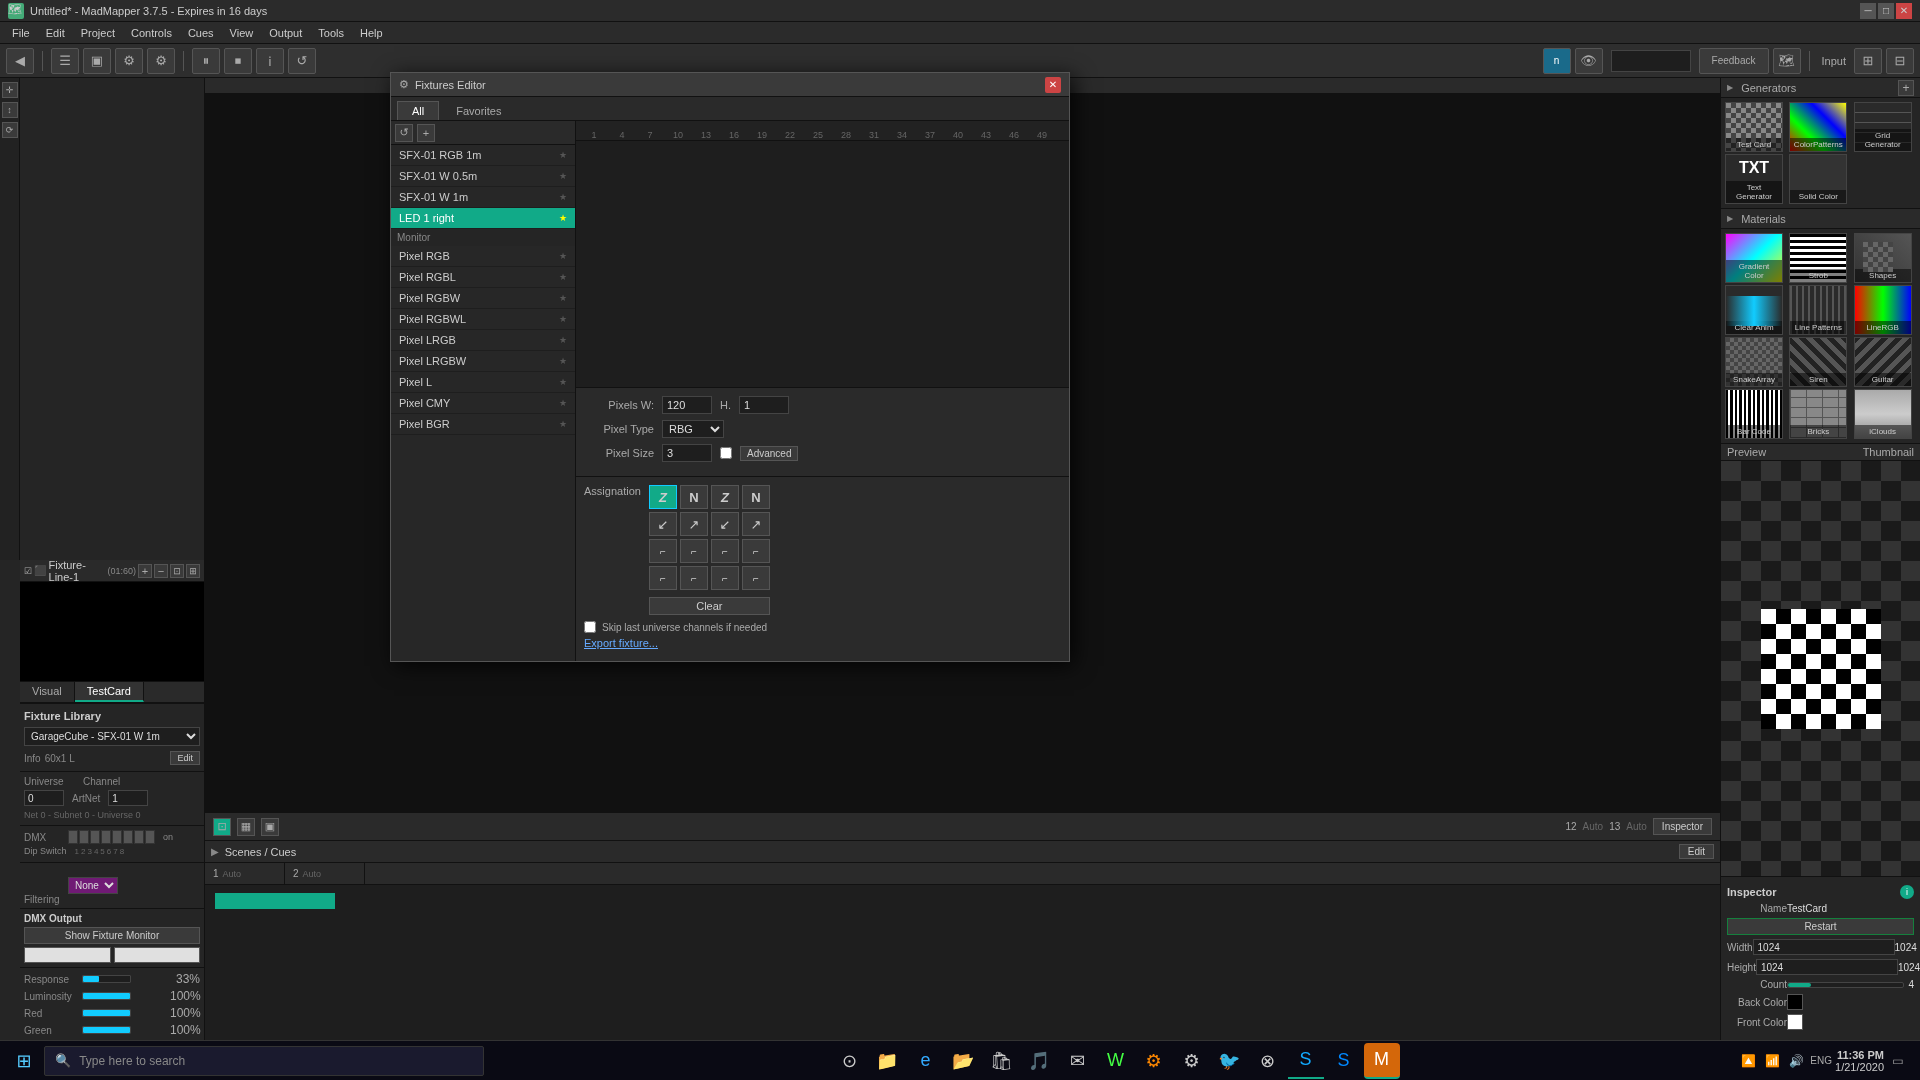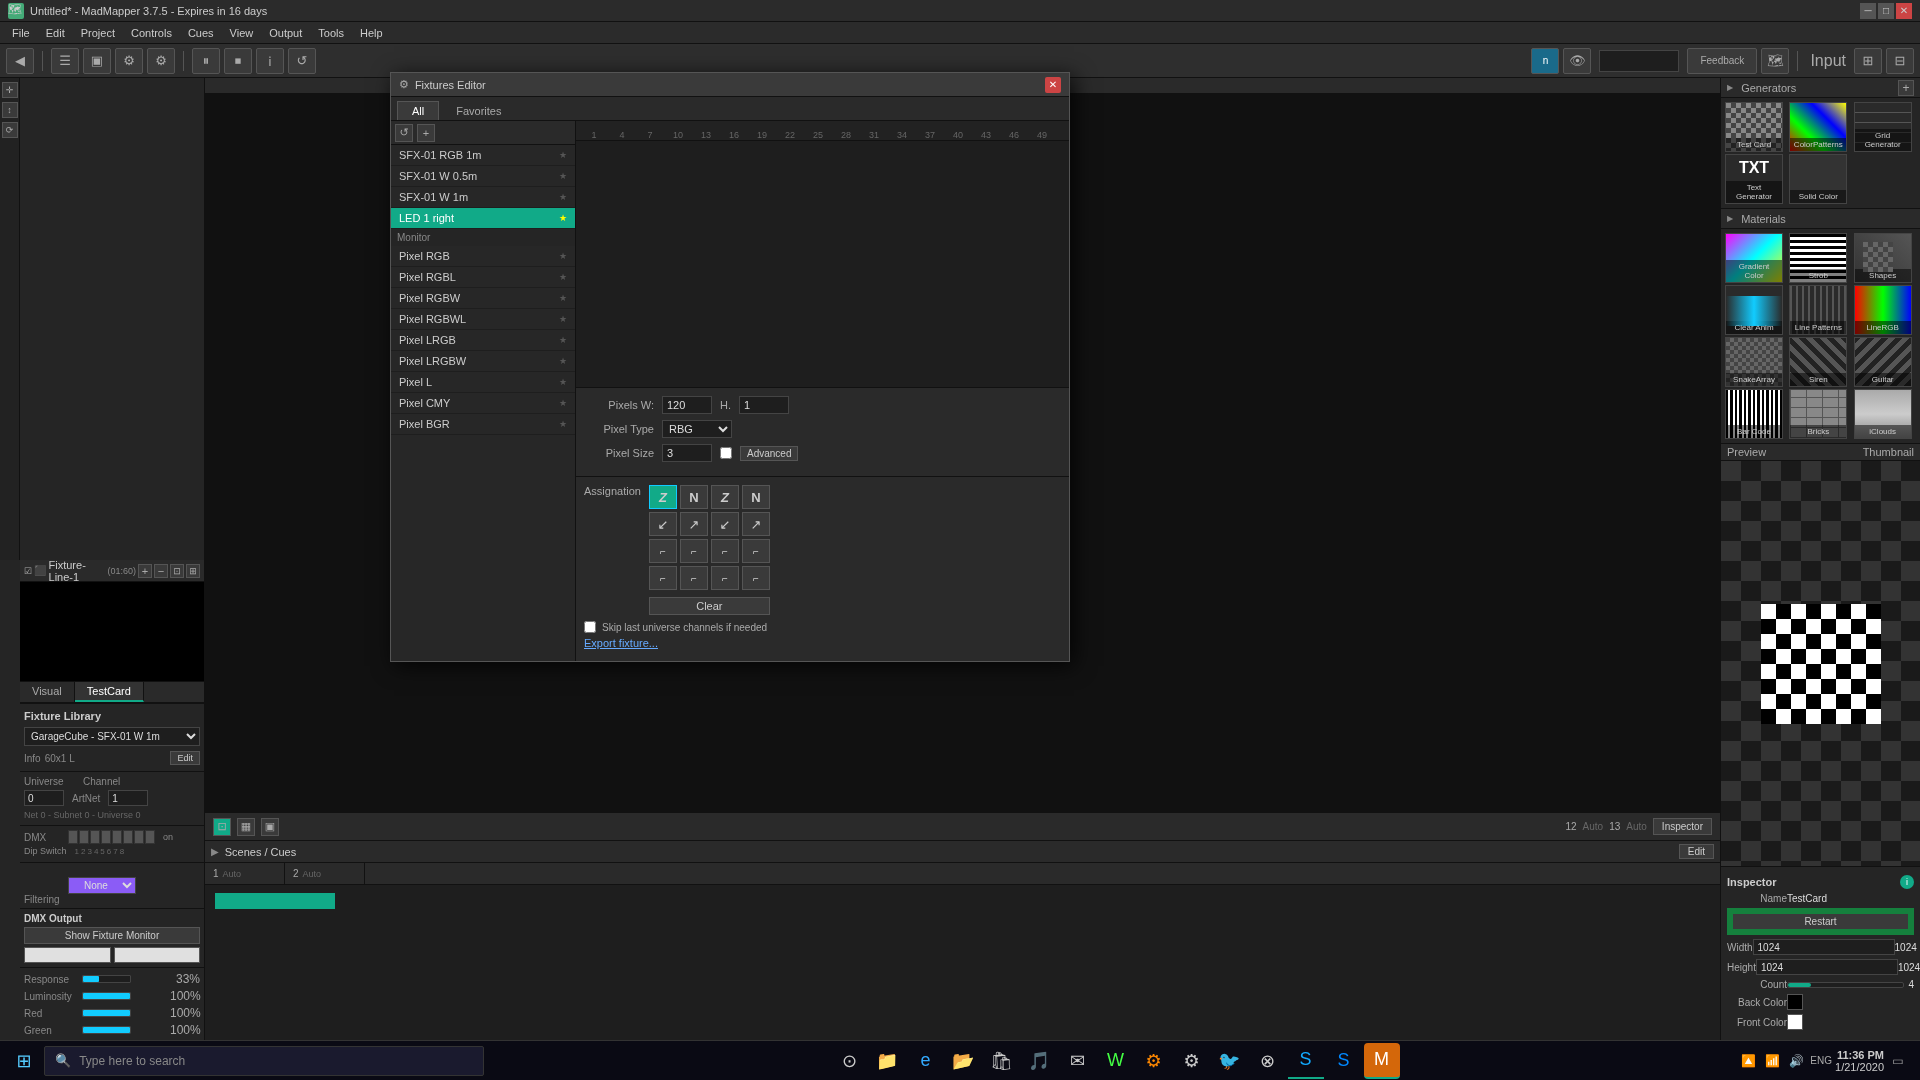--- a/index.html
+++ b/index.html
@@ -199,21 +199,21 @@
       border: 1px solid #444;
       color: #ddd;
       font-size: 10px;
       padding: 1px 4px;
       height: 16px;
     }
     .color-swatch { width: 16px; height: 16px; border: 1px solid #555; cursor: pointer; }
     .restart-btn {
       width: 100%;
       background: #3a3a3a;
-      border: 6px solid #15803d;
+      border: 1px solid #15803d;
       color: #ccc;
       padding: 2px;
       font-size: 10px;
       cursor: pointer;
       margin-bottom: 4px;
     }
     .slider-bar {
       flex: 1; height: 6px; background: #1e1e1e; border: 1px solid #444; border-radius: 2px;
       position: relative;
     }
@@ -389,21 +389,21 @@
       height: 18px;
       width: 50px;
     }
     .fix-select {
       background: #1e1e1e;
       border: 1px solid #444;
       color: #ddd;
       font-size: 11px;
       padding: 1px 2px;
       height: 18px;
-      width: 70px;
+      width: 62px;
     }
     .fix-checkbox { width: 12px; height: 12px; accent-color: #1a8; }
     .fix-advanced-btn {
       background: #3a3a3a;
       border: 1px solid #555;
       color: #ccc;
       font-size: 10px;
       padding: 1px 6px;
       cursor: pointer;
     }
@@ -509,21 +509,21 @@
     .slider-pct { font-size: 12px; color: #aaa; width: 30px; text-align: right; margin-left: 36px; }
     .response-fill { background: #1cf; width: 33%; }
     .lum-fill { background: #1cf; width: 100%; }
     .red-fill { background: #1cf; width: 100%; }
     .green-fill { background: #1cf; width: 100%; }
     .blue-fill { background: #1cf; width: 100%; }
 
     
     .filter-row { display: flex; align-items: center; gap: 4px; padding: 3px 4px; border-top: 1px solid #111; }
     .filter-label { font-size: 10px; color: #888; width: 40px; margin-top: 28px; }
-    .filter-select { background: #8b5cf6; border: 1px solid #444; color: #ddd; font-size: 10px; padding: 1px 11px; }
+    .filter-select { background: #701a75; border: 1px solid #444; color: #ddd; font-size: 10px; padding: 1px 2px; }
 
     
     .dmx-output-section { padding: 4px; border-top: 1px solid #111; }
     .dmx-out-title { font-size: 10px; color: #ccc; font-weight: bold; margin-bottom: 3px; }
     .show-fixture-btn { width: 100%; background: #3a3a3a; border: 1px solid #555; color: #ccc; font-size: 10px; padding: 2px; cursor: pointer; margin-bottom: 3px; }
     .dmx-bars { display: flex; gap: 3px; height: 16px; }
     .dmx-bar { flex: 1; background: #e0e0e0; border: 1px solid #555; }
 
     
     #scenes-area {
@@ -665,21 +665,21 @@
   <button class="tb-btn">ℹ</button>
   <button class="tb-btn">↺</button>
   <div style="flex:1"></div>
 
   <button class="tb-btn" style="background:#1a6a8a; color:#fff; font-size:10px;">n</button>
   <button class="tb-btn">👁</button>
   <div style="width:80px; height:22px; background:#1e1e1e; border:1px solid #444; margin:0 4px;"></div>
   <button class="tb-btn" style="width:70px; font-size:10px;">Feedback</button>
   <button class="tb-btn">🗺</button>
   <div class="tb-separator"></div>
-  <span style="font-size:16px; color:#aaa; padding:0 4px;">Input</span>
+  <span style="font-size:11px; color:#aaa; padding:0 4px;">Input</span>
   <button class="tb-btn">⊞</button>
   <button class="tb-btn">⊟</button>
 </div>
 
 <div id="main-layout">
 
   <div id="left-col">
 
     <div style="background:#222; width:20px; display:flex; flex-direction:column; align-items:center; padding-top:4px; gap:4px; border-right:1px solid #111; float:left; height:100%;">
       <button style="width:16px;height:16px;background:#3a3a3a;border:1px solid #555;color:#aaa;font-size:9px;cursor:pointer;display:flex;align-items:center;justify-content:center;">✛</button>

